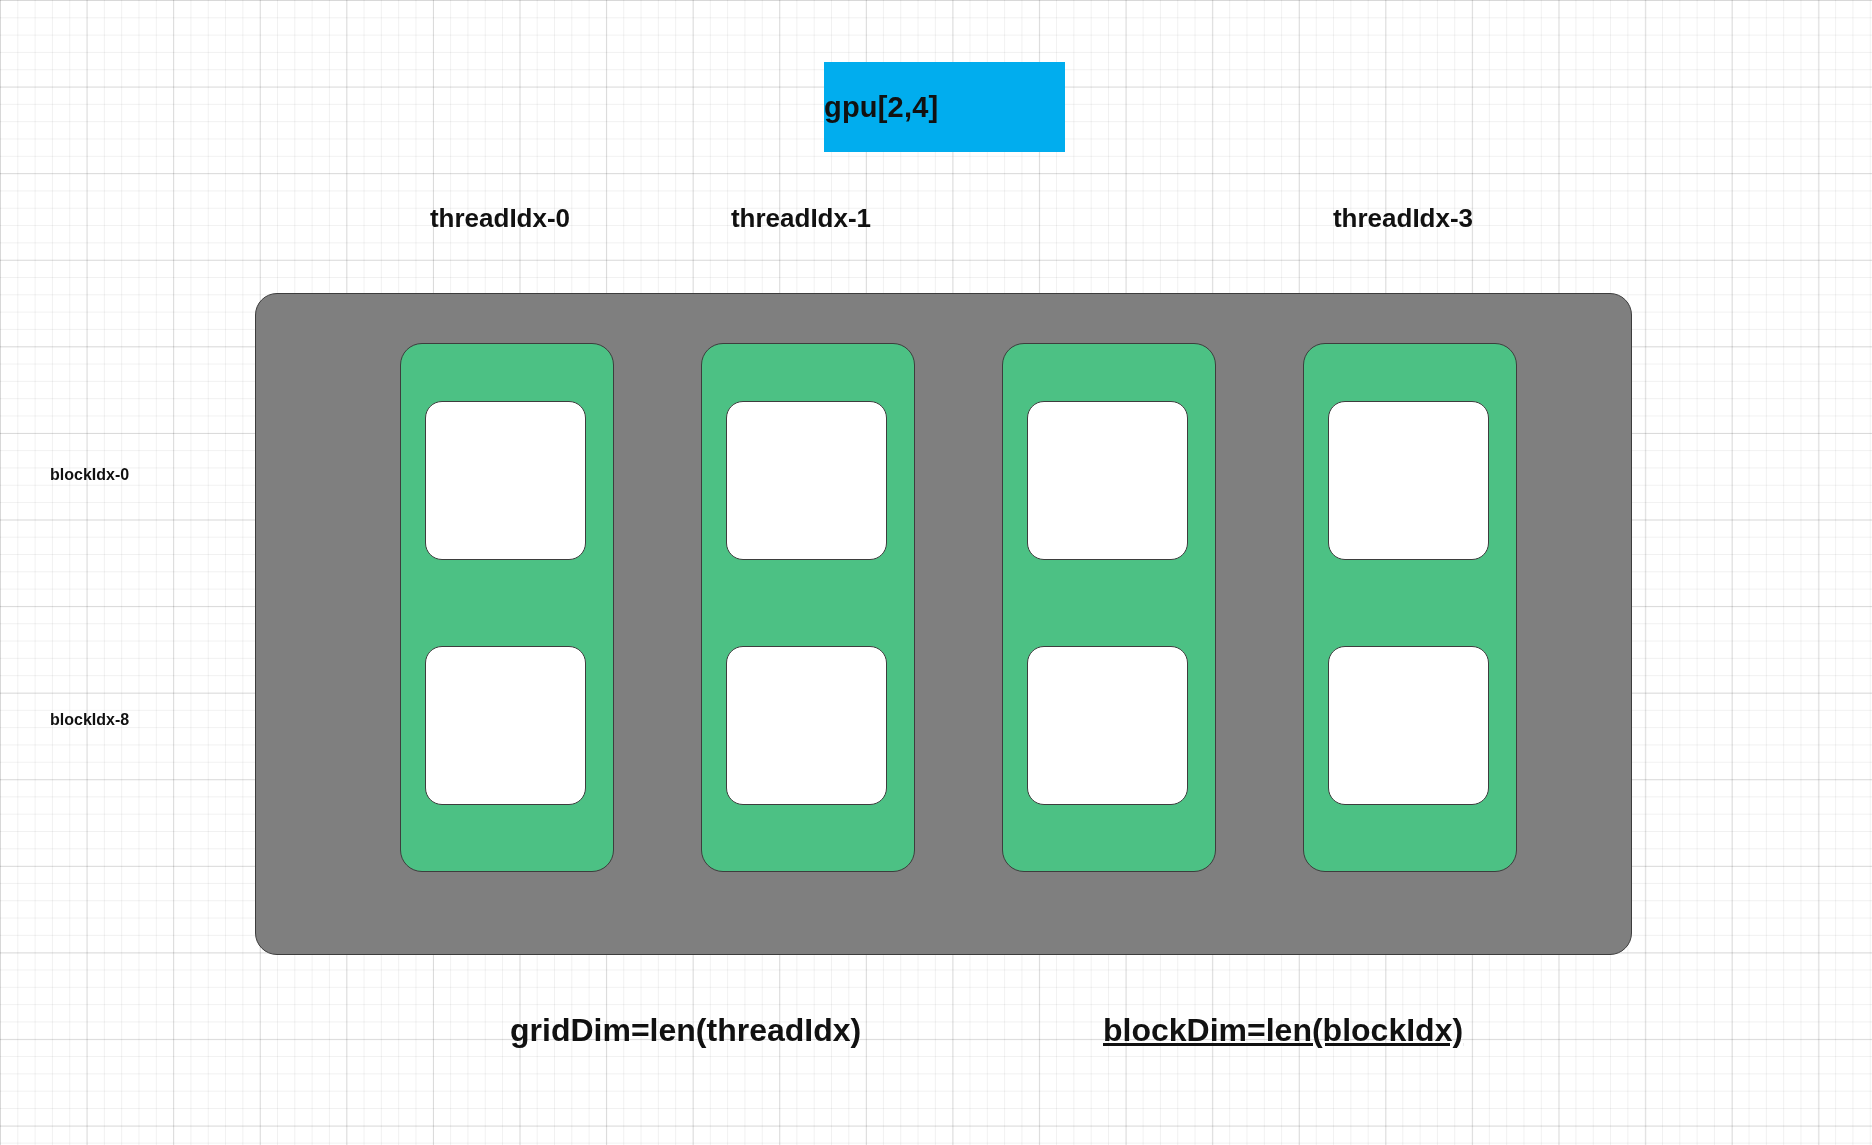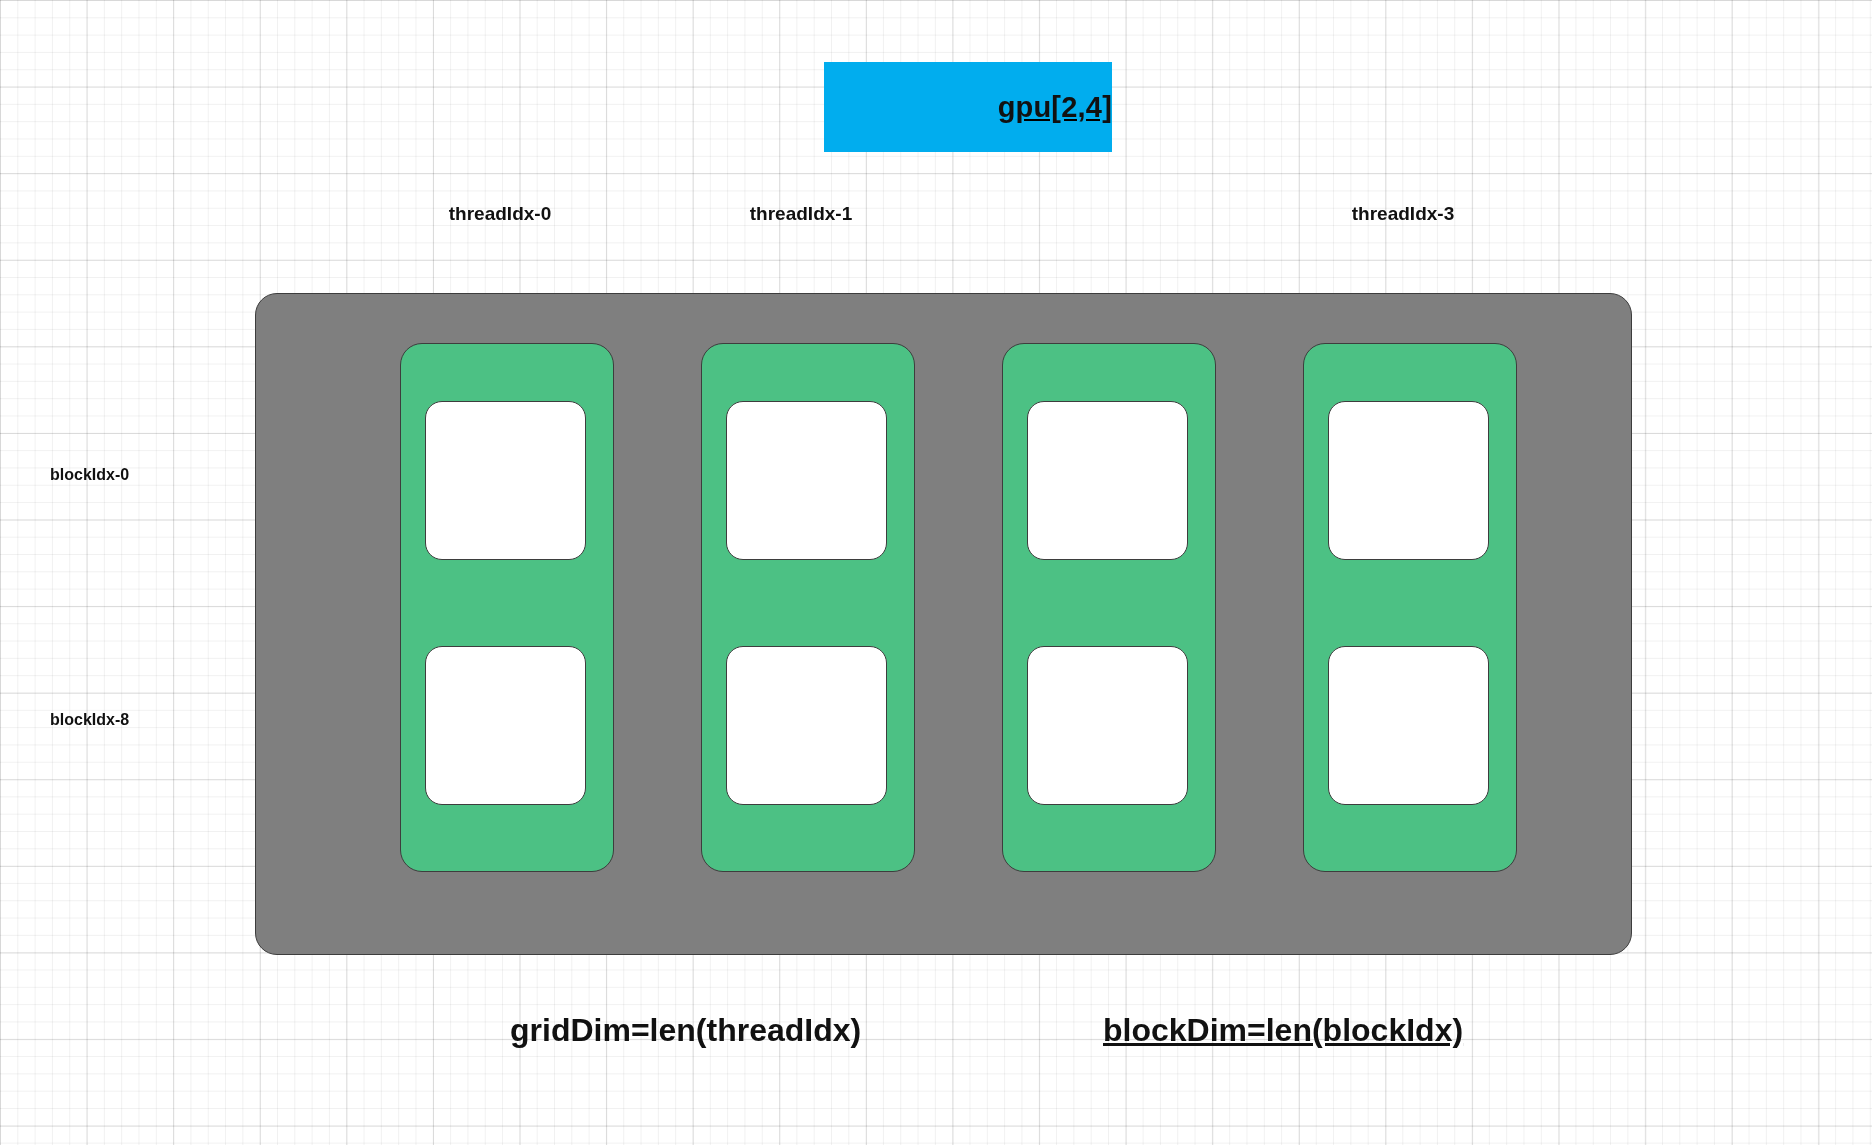--- a/index.html
+++ b/index.html
@@ -31,43 +31,42 @@
       17.32px 17.32px,
       17.32px 17.32px;
     background-position: 0px 0px, 0px 0px, 0px 0px, 0px 0px;
   }
 
   
   #gpu-chip {
     position: absolute;
     left: 824px;
     top: 62px;
-    width: 288px;
+    width: 241px;
     height: 90px;
     background: #01ADEE;
     display: flex;
     align-items: center;
-    justify-content: flex-end;
+    justify-content: flex-start;
     box-sizing: border-box;
-    text-decoration: underline;
   }
   #gpu-chip .chip-label {
     font-size: 29px;
     font-weight: bold;
     color: #111111;
     letter-spacing: 0.2px;
   }
 
   
   .col-header {
     position: absolute;
     top: 203px;
     width: 300px;
     text-align: center;
-    font-size: 19px;
+    font-size: 26px;
     font-weight: bold;
     color: #111111;
   }
 
   
   .row-label {
     position: absolute;
     left: 50px;
     width: 230px;
     text-align: left;

